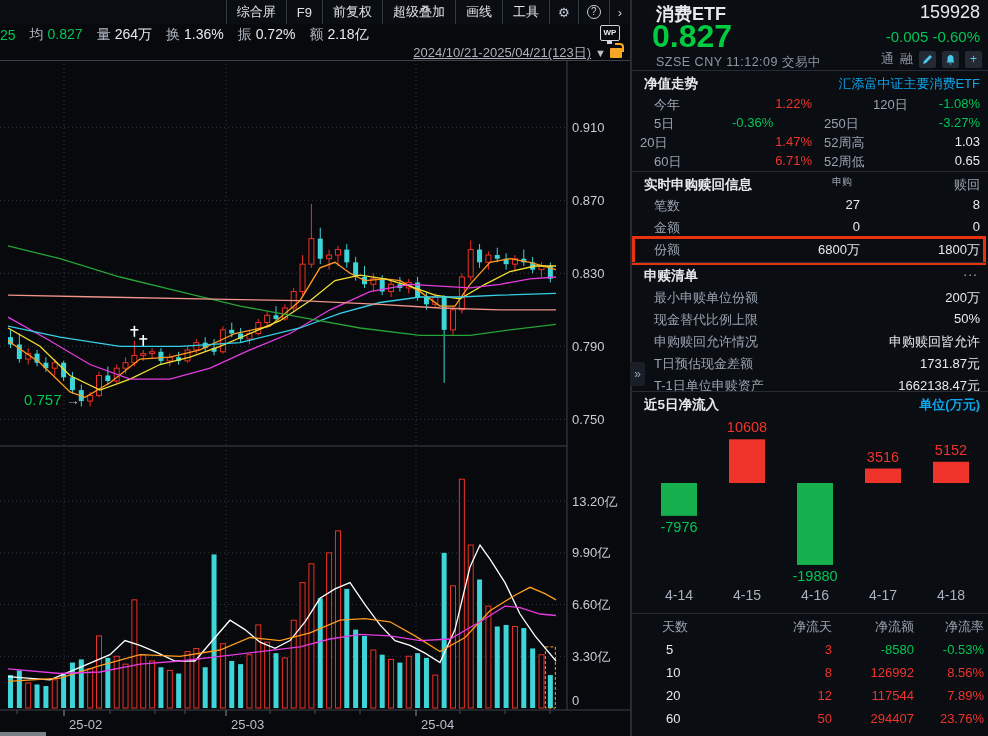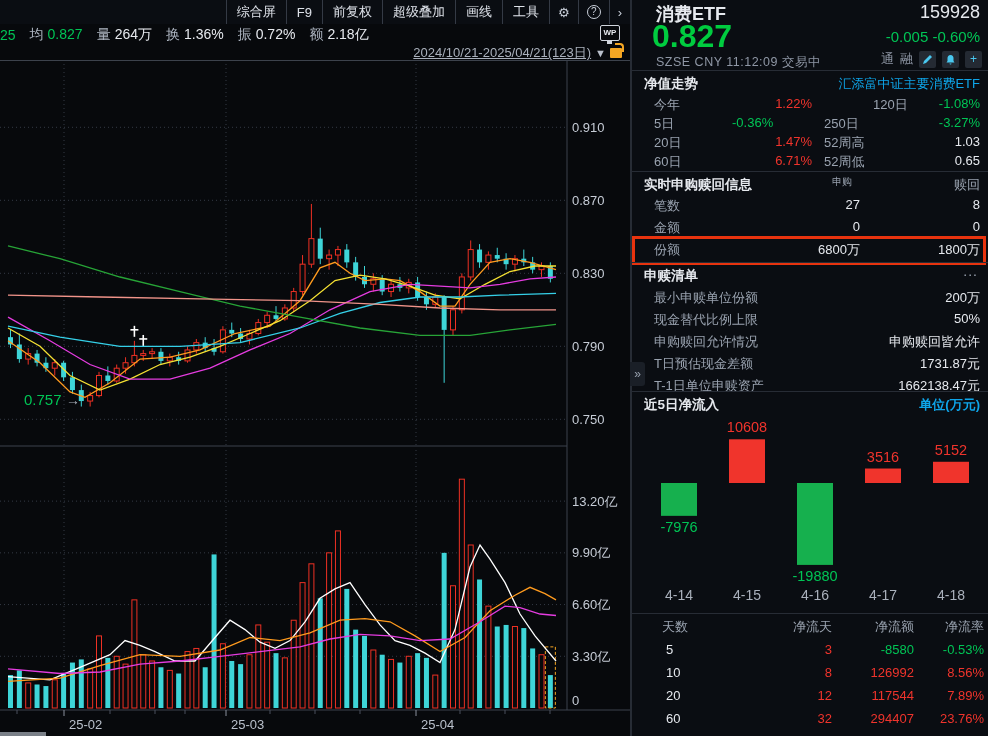--- a/index.html
+++ b/index.html
@@ -382,21 +382,21 @@
             <div class="muted" style="position:absolute;left:193px;margin-left:48px;">120日</div>
             <div class="down" style="position:absolute;right:8px;">-1.08%</div>
           </div>
           <div class="r-row" style="top:44px;">
             <div class="muted" style="position:absolute;left:22px;">5日</div>
             <div class="down" style="position:absolute;left:100px;width:80px;">-0.36%</div>
             <div class="muted" style="position:absolute;left:192px;">250日</div>
             <div class="down" style="position:absolute;right:8px;">-3.27%</div>
           </div>
           <div class="r-row" style="top:63px;">
-            <div class="muted" style="position:absolute;left:22px;text-align:right;">20日</div>
+            <div class="muted" style="position:absolute;left:8px;text-align:right;">20日</div>
             <div class="up" style="position:absolute;left:100px;width:80px;text-align:right;">1.47%</div>
             <div class="muted" style="position:absolute;left:192px;">52周高</div>
             <div class="plain" style="position:absolute;right:8px;">1.03</div>
           </div>
           <div class="r-row" style="top:82px;">
             <div class="muted" style="position:absolute;left:22px;">60日</div>
             <div class="up" style="position:absolute;left:100px;width:80px;text-align:right;">6.71%</div>
             <div class="muted" style="position:absolute;left:192px;">52周低</div>
             <div class="plain" style="position:absolute;right:8px;">0.65</div>
           </div>
@@ -498,20 +498,20 @@
             <div class="up" style="position:absolute;right:4px;">8.56%</div>
           </div>
           <div class="r-row" style="top:74px;">
             <div class="plain" style="position:absolute;left:34px;">20</div>
             <div class="up" style="position:absolute;right:156px;">12</div>
             <div class="up" style="position:absolute;right:74px;">117544</div>
             <div class="up" style="position:absolute;right:4px;">7.89%</div>
           </div>
           <div class="r-row" style="top:97px;">
             <div class="plain" style="position:absolute;left:34px;">60</div>
-            <div class="up" style="position:absolute;right:156px;">32</div>
+            <div class="up" style="position:absolute;right:156px;">50</div>
             <div class="up" style="position:absolute;right:74px;">294407</div>
             <div class="up" style="position:absolute;right:4px;">23.76%</div>
           </div>
         </div>
     </div>
   </div>
 </div>
 
 </body></html>

